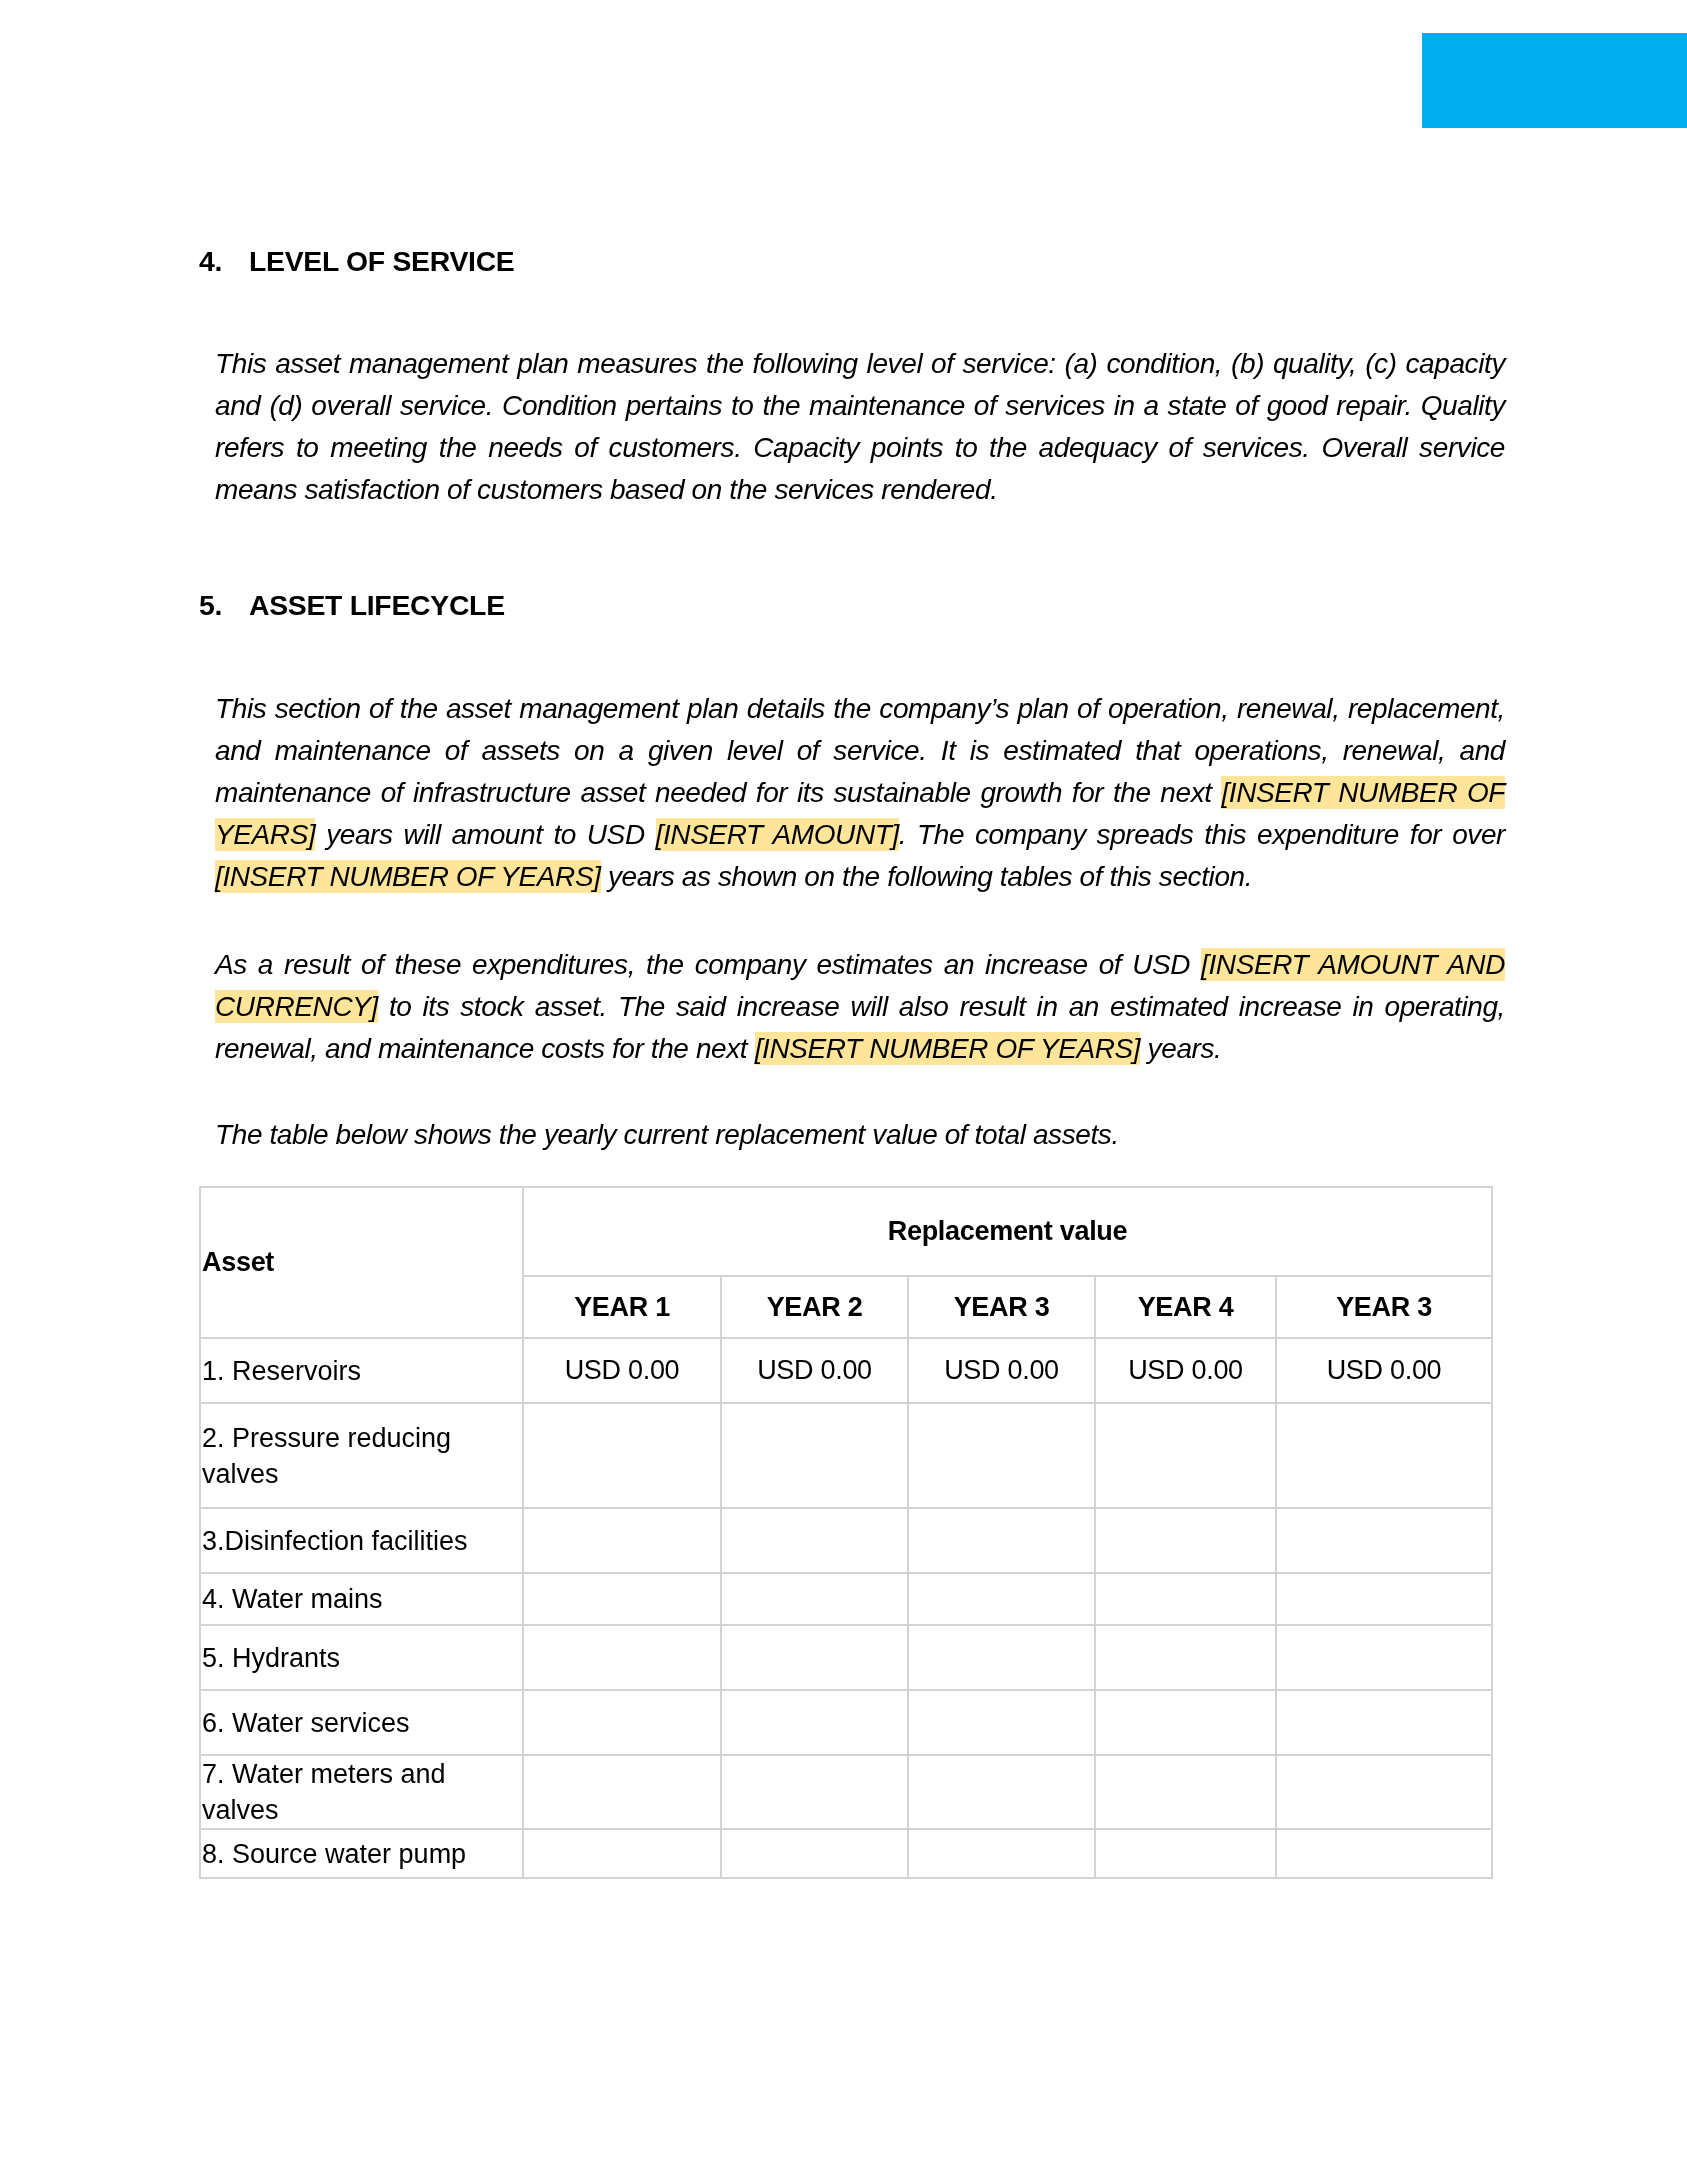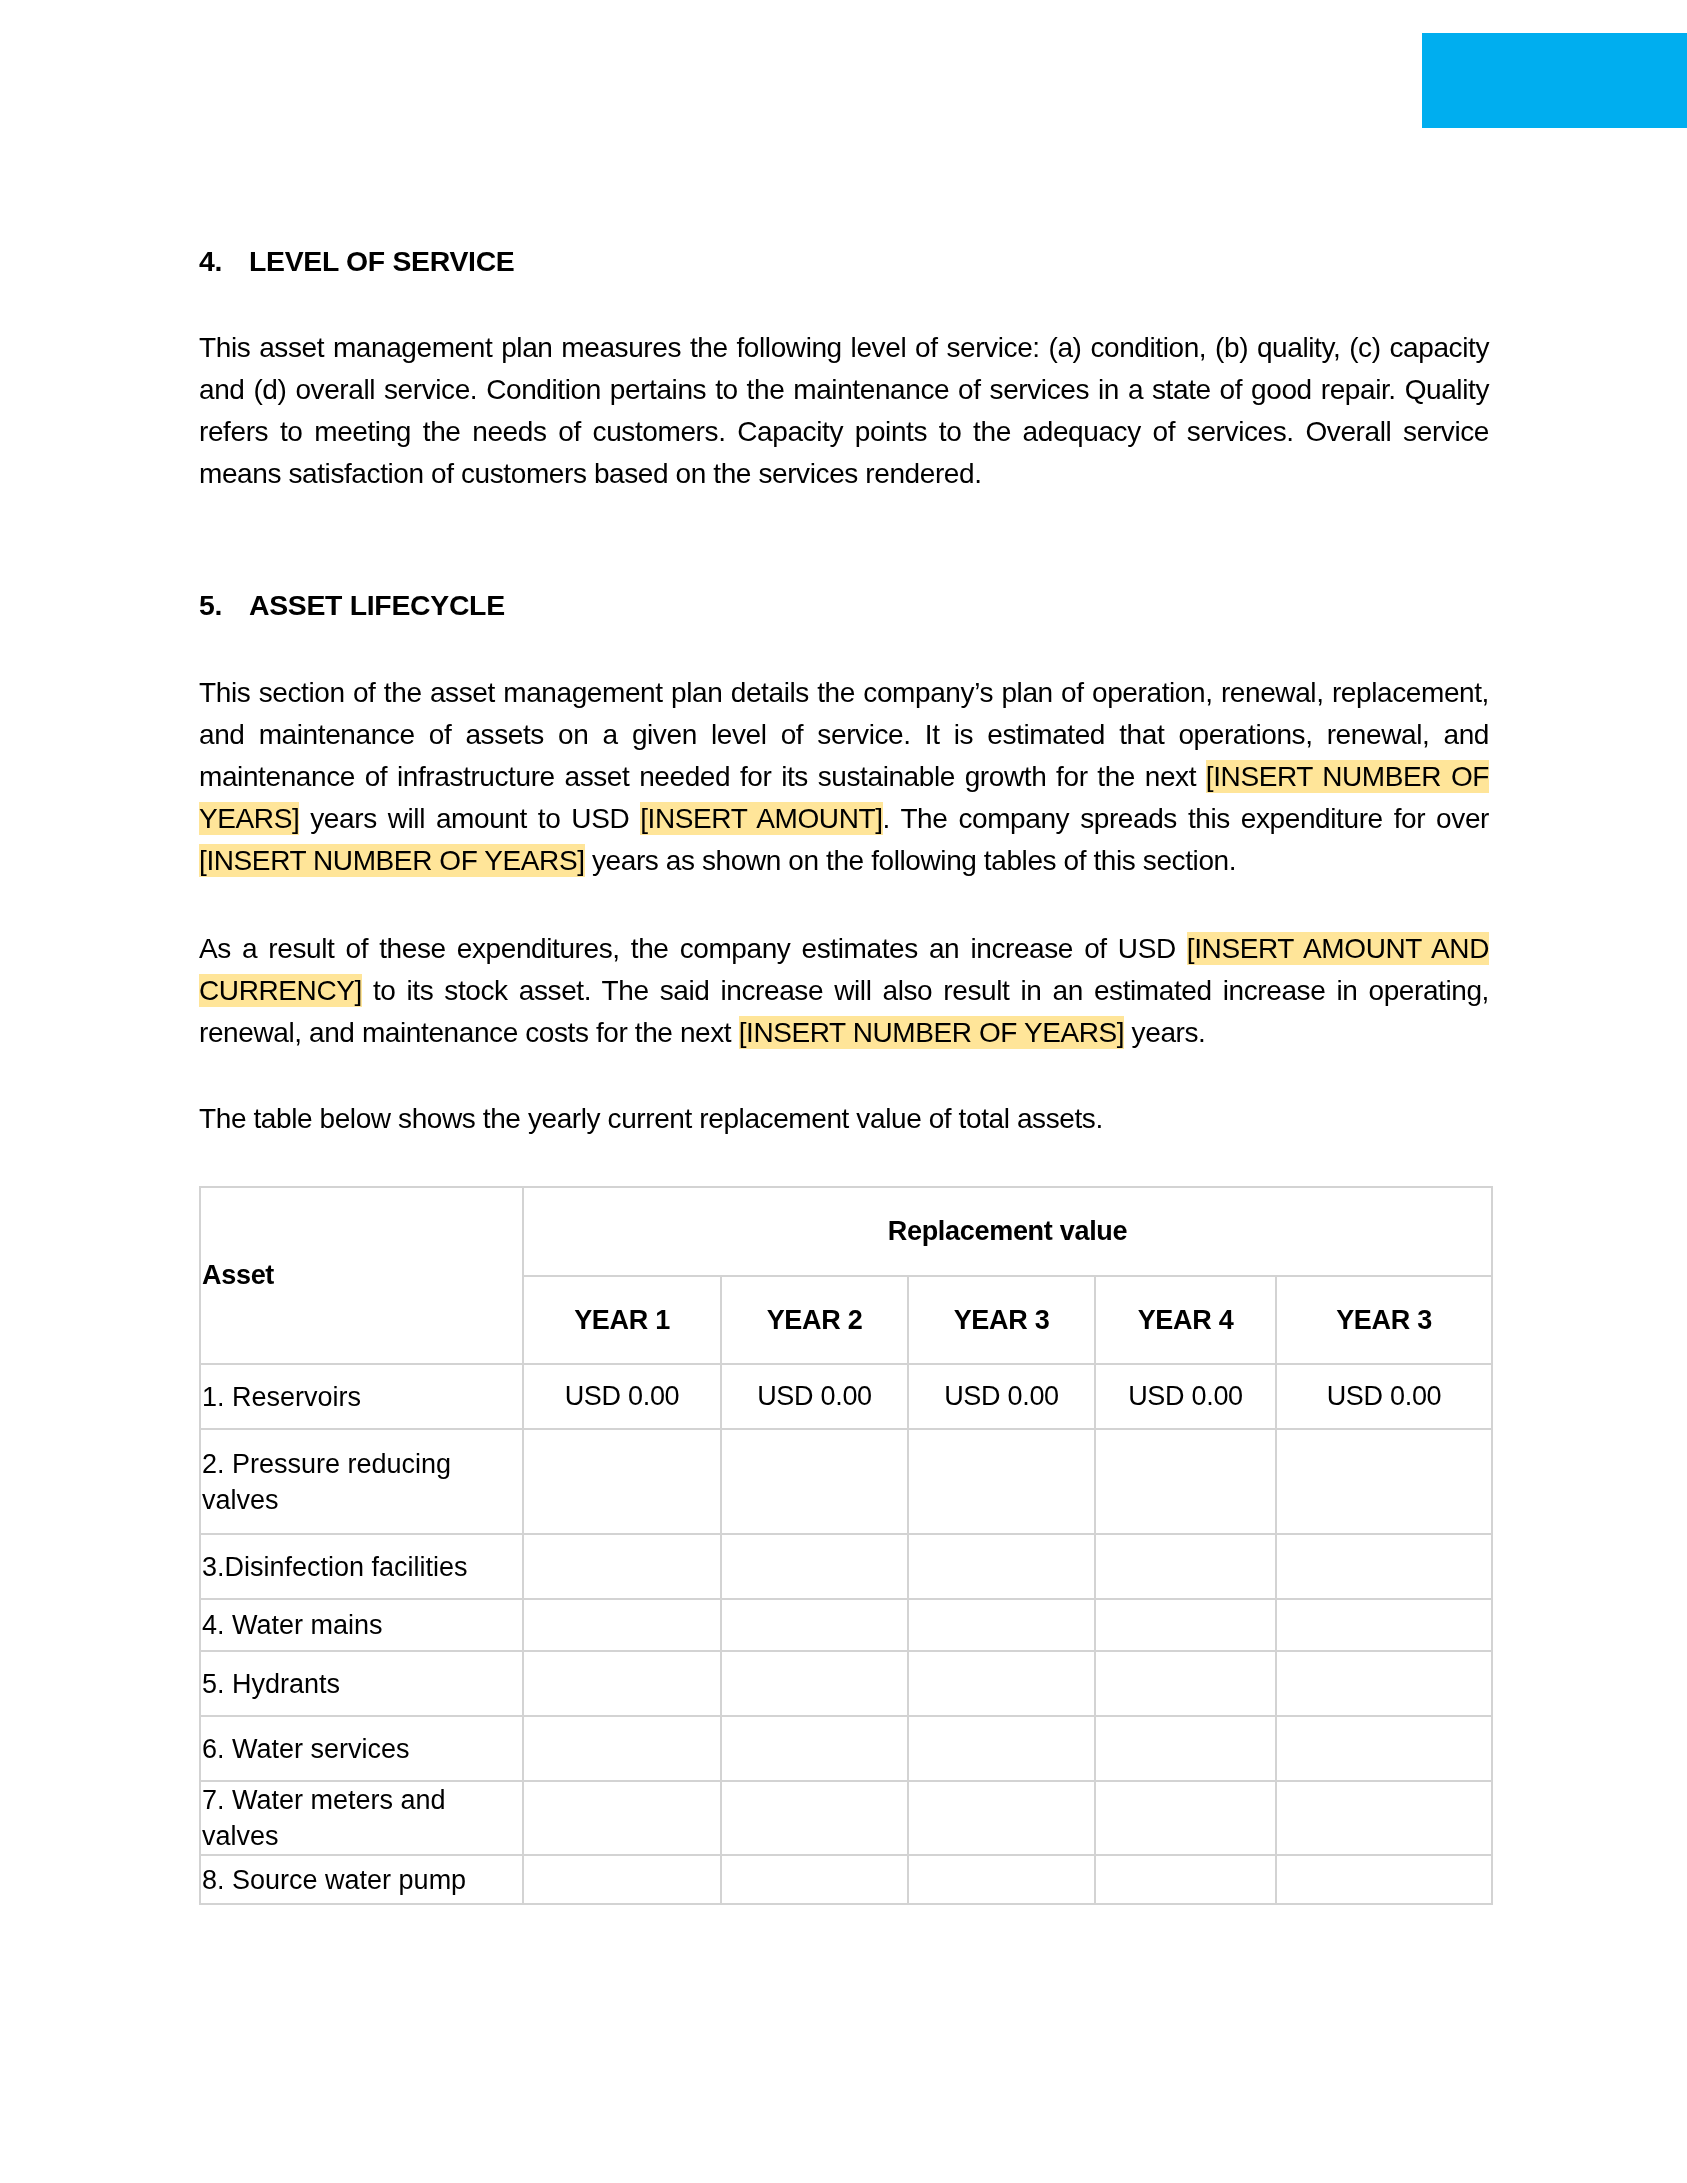--- a/index.html
+++ b/index.html
@@ -9,23 +9,23 @@
     overflow: hidden;
   }
   .brand-block { position: absolute; left: 1422px; top: 33px; width: 265px; height: 95px; }
   .content { position: absolute; left: 199px; top: 0; width: 1290px; }
   .heading {
     position: absolute; left: 0; font-weight: bold; font-size: 28.4px;
     letter-spacing: -0.3px; white-space: nowrap; margin: 0;
   }
   .heading .num { display: inline-block; width: 50px; }
   .para {
-    position: absolute; left: 0; width: 1290px; margin: 0;
+    position: absolute; left: 0; width: 1290px; margin: 16px;
     font-size: 28px; line-height: 42px; text-align: justify;
-    letter-spacing: -0.4px; word-spacing: 0px;
+    letter-spacing: -0.4px; word-spacing: 0px; font-style: italic;
   }
   .hl { padding: 1.3px 0; }
   table.rv {
     position: absolute; left: 199px; top: 1186px; width: 1290px;
     border-collapse: collapse; table-layout: fixed;
     font-size: 27px;
   }
   table.rv td, table.rv th { border: 2px solid #d3d3d3; padding: 0 1px; }
   table.rv th { font-weight: bold; text-align: center; letter-spacing: -0.3px; }
   table.rv th.asset-h { text-align: left; }
@@ -61,21 +61,21 @@
       <col style="width:187px">
       <col style="width:187px">
       <col style="width:181px">
       <col style="width:216px">
   </colgroup>
   <tbody>
       <tr style="height:89px">
     <th class="asset-h" rowspan="2">Asset</th>
     <th colspan="5">Replacement value</th>
   </tr>
-  <tr style="height:88px">
+  <tr style="height:62px">
     <th>YEAR 1</th>
     <th>YEAR 2</th>
     <th>YEAR 3</th>
     <th>YEAR 4</th>
     <th>YEAR 3</th>
   </tr>
   <tr style="height:65px">
     <td class="asset">1. Reservoirs</td>
     <td>USD 0.00</td>
     <td>USD 0.00</td>

